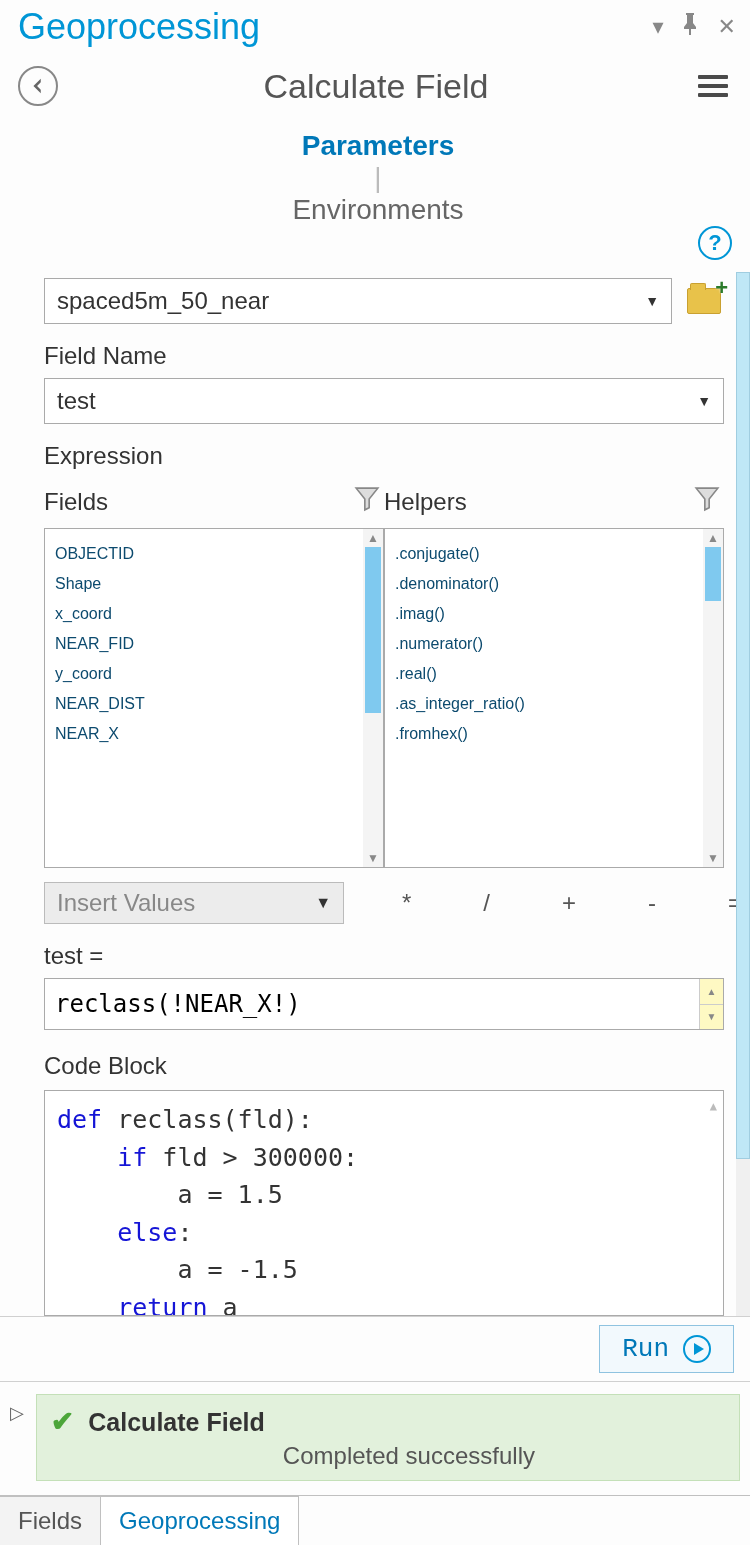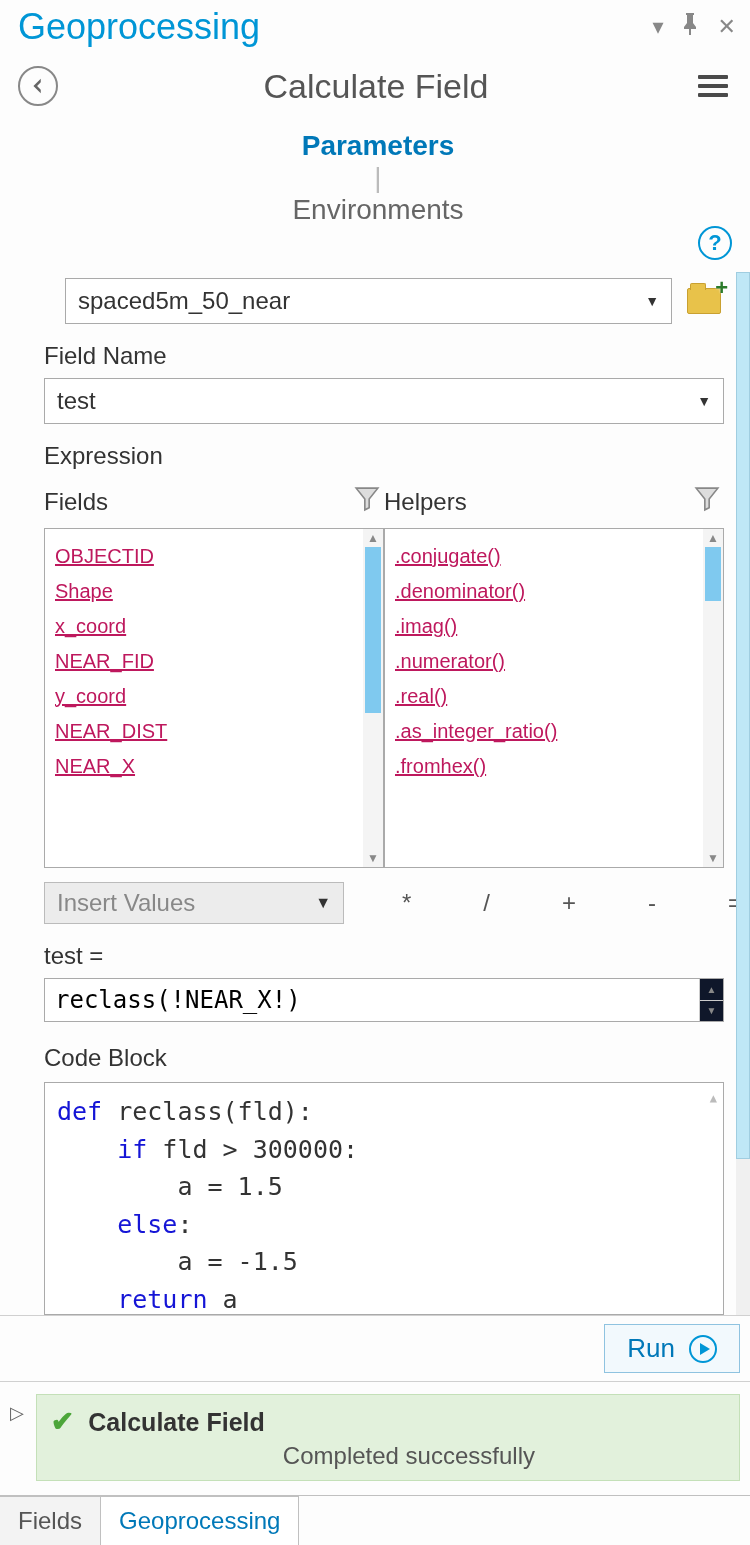--- a/index.html
+++ b/index.html
@@ -33,63 +33,63 @@
   .main { flex:1; padding: 10px 12px 0 44px; display:flex; flex-direction:column; overflow:hidden; }
   .right-scroll { width: 14px; background: #f0f0f0; position:relative; margin-top:4px; }
   .right-scroll .thumb { position:absolute; top:0; left:0; right:0; height:85%; background:#bfe7f6; border:1px solid #a0cde0; }
 
   .field-group { margin-bottom: 18px; }
   .label { font-size: 24px; color: #333; margin-bottom: 8px; }
   .combo { display:flex; align-items:center; border:1px solid #aaa; background:#fff; height:46px; padding:0 12px; cursor:pointer; }
   .combo span.val { flex:1; font-size:24px; color:#333; }
   .combo .caret { font-size:14px; color:#333; }
 
-  .combo-row { display:flex; align-items:center; gap:12px;margin-left:21px; }
+  .combo-row { display:flex; align-items:center; gap:12px; }
   .add-btn { width:40px; height:40px; display:flex; align-items:center; justify-content:center; cursor:pointer; position:relative; }
   .add-btn .folder { width:34px; height:26px; background:#e8c24a; border:1px solid #c9a030; border-radius:2px; position:relative; }
   .add-btn .folder::before { content:''; position:absolute; top:-6px; left:2px; width:14px; height:6px; background:#e8c24a; border:1px solid #c9a030; border-bottom:none; border-radius:2px 2px 0 0; }
   .add-btn .plus { position:absolute; top:-6px; right:-4px; color:#2a7a2a; font-size:22px; font-weight:bold; text-shadow:0 0 2px #fff; }
 
   .expr-header { display:flex; margin-top:8px; }
   .expr-col { flex:1; }
   .expr-col-header { display:flex; align-items:center; justify-content:space-between; padding:0 4px 10px 0; }
   .expr-col-header span { font-size:24px; color:#333; }
   .filter-icon { cursor:pointer; }
   .filter-icon svg { width:26px; height:26px; }
 
   .listbox { border:1px solid #aaa; height:340px; display:flex; background:#fff; }
   .listbox-items { flex:1; padding:10px 6px 10px 10px; overflow:hidden; }
-  .listbox-items div { font-size:20px; color:#be185d; padding:6px 0; cursor:pointer;text-decoration:underline; }
+  .listbox-items div { font-size:16px; color:#0c4a6e; padding:6px 0; cursor:pointer; }
   .sb { width:20px; display:flex; flex-direction:column; align-items:center; background:#f4f4f4; }
   .sb .arrow { font-size:12px; color:#888; padding:2px 0; cursor:pointer; }
   .sb .track { flex:1; width:100%; position:relative; }
   .sb .thumb1 { position:absolute; left:2px; right:2px; top:0; height:55%; background:#7fc9ef; }
   .sb .thumb2 { position:absolute; left:2px; right:2px; top:0; height:18%; background:#7fc9ef; }
 
   .op-row { display:flex; align-items:center; gap:44px; margin-top:14px; }
   .insert-values { flex:0 0 300px; border:1px solid #bbb; background:#ececec; height:42px; display:flex; align-items:center; padding:0 12px; cursor:pointer; }
   .insert-values span.val { flex:1; font-size:24px; color:#888; }
   .op-btn { font-size:24px; color:#555; padding:0 14px; cursor:pointer; }
 
   .eq-label { font-size:24px; color:#333; margin-top:18px; margin-bottom:8px; }
 
-  .expr-input { border:1px solid #aaa; display:flex; height:44px; background:#0f172a; }
+  .expr-input { border:1px solid #aaa; display:flex; height:52px; background:#fef9c3; }
   .expr-input input { flex:1; border:none; outline:none; font-family:Consolas,monospace; font-size:24px; padding:0 10px; }
   .spinner { width:24px; display:flex; flex-direction:column; border-left:1px solid #ccc; }
   .spinner div { flex:1; display:flex; align-items:center; justify-content:center; font-size:10px; color:#888; cursor:pointer; }
   .spinner div:first-child { border-bottom:1px solid #ccc; }
 
   .codeblock-label { font-size:24px; color:#333; margin-top:22px; margin-bottom:10px; }
   .codeblock { border:1px solid #aaa; background:#fff; padding:10px 12px; font-family:Consolas,monospace; font-size:25px; line-height:1.5; white-space:pre; overflow:hidden; position:relative; flex:1; min-height:200px; }
   .codeblock .arrow-up { position:absolute; top:6px; right:6px; font-size:12px; color:#bbb; }
   .kw-def { color:#1515d6; }
   .kw-ctrl { color:#1515d6; }
 
   
-  .runbar { border-top:1px solid #d0d0d0; display:flex; justify-content:flex-end; padding:8px 10px; background:#fdfdfd; }
+  .runbar { border-top:1px solid #d0d0d0; display:flex; justify-content:flex-end; padding:8px 16px; background:#fdfdfd;font-family:Liberation Mono, monospace; }
   .run-btn { border:1px solid #8fc3e0; background:#f2f9fd; color:#0078b8; font-size:26px; padding:8px 22px; display:flex; align-items:center; gap:14px; cursor:pointer; }
   .run-btn .play { width:28px; height:28px; border:2px solid #0096d6; border-radius:50%; display:flex; align-items:center; justify-content:center; }
   .run-btn .play::after { content:''; border-left:10px solid #0096d6; border-top:6px solid transparent; border-bottom:6px solid transparent; margin-left:3px; }
 
   
   .statusbar { display:flex; align-items:flex-start; gap:12px; padding:12px 10px 14px 10px; border-top:1px solid #d0d0d0; }
   .expand-caret { font-size:18px; color:#666; margin-top:8px; cursor:pointer; }
   .status-box { flex:1; background:#e2f1dc; border:1px solid #c4e0b8; padding:10px 14px; }
   .status-box .check { color:#4ca63a; font-size:28px; font-weight:bold; margin-right:14px; }
   .status-title { font-size:25px; font-weight:bold; color:#333; }

